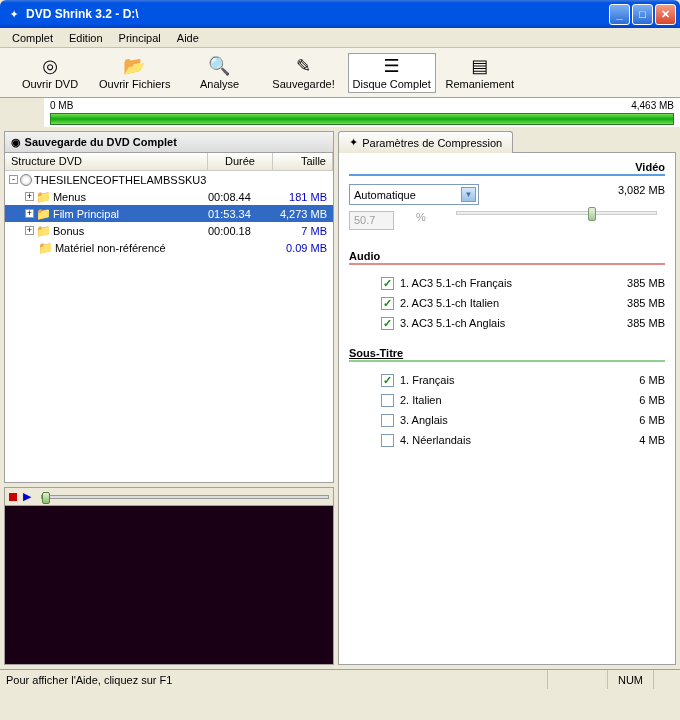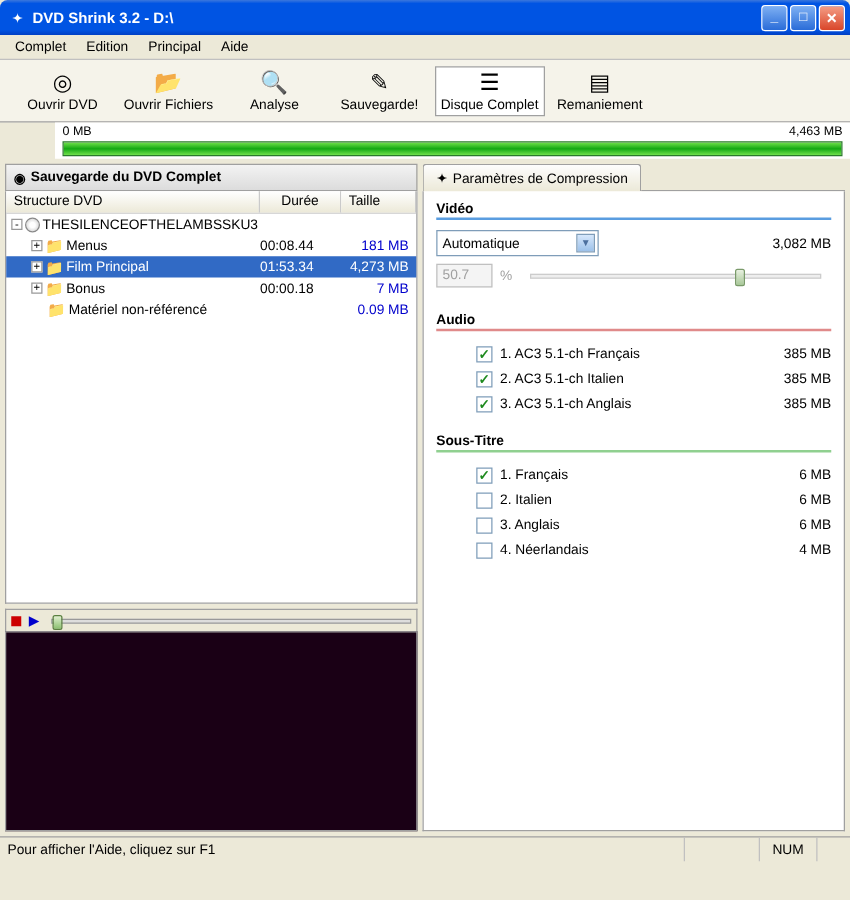--- a/index.html
+++ b/index.html
@@ -38,21 +38,21 @@
 
 .panelhdr { height: 22px; background: linear-gradient(to bottom, #f3f3f3, #dcdcdc); border: 1px solid #a0a0a0; display: flex; align-items: center; padding: 0 6px; font-weight: bold; gap: 4px; }
 .panelhdr .picon { font-size: 11px; }
 
 
 .treetable { flex: 1; background: #fff; border: 1px solid #a0a0a0; border-top: none; display: flex; flex-direction: column; }
 .thdr { display: flex; height: 18px; border-bottom: 1px solid #cacaca; }
 .thdr div { padding: 2px 6px; border-right: 1px solid #cacaca; background: linear-gradient(to bottom, #fff, #ece9d8); font-size: 11px; }
 .thdr .c1 { flex: 1; }
 .thdr .c2 { width: 65px; text-align: center; }
-.thdr .c3 { width: 60px; }
+.thdr .c3 { width: 60px; text-align: right; }
 .trow { display: flex; height: 17px; align-items: center; }
 .trow.sel { background: #316ac5; color: #fff; }
 .trow .c1 { flex: 1; display: flex; align-items: center; padding-left: 4px; gap: 2px; }
 .trow .c2 { width: 65px; padding-right: 4px; }
 .trow .c3 { width: 60px; text-align: right; color: #0000cc; padding-right: 6px; }
 .trow.sel .c3 { color: #fff; }
 .expander { width: 9px; height: 9px; border: 1px solid #999; display: inline-flex; align-items: center; justify-content: center; font-size: 9px; line-height: 1; background: #fff; color: #000; cursor: pointer; }
 .indent { display: inline-block; width: 14px; }
 .foldericon { color: #e6c254; font-size: 12px; }
 .dvdicon { width: 12px; height: 12px; border-radius: 50%; border: 1px solid #888; background: radial-gradient(circle, #fff 30%, #ddd 70%); display: inline-block; }
@@ -65,25 +65,25 @@
 .preview-ctrl .thumb { position: absolute; left: 0; top: -4px; width: 8px; height: 12px; background: linear-gradient(to bottom, #e0f0d0, #8bc070); border: 1px solid #5a8040; border-radius: 2px; }
 .preview { height: 160px; background: #1a0015; border: 1px solid #a0a0a0; }
 
 
 .tabs { height: 22px; display: flex; }
 .tab { background: linear-gradient(to bottom, #fdfdfd, #ece9d8); border: 1px solid #a0a0a0; border-bottom: none; padding: 3px 10px; display: flex; align-items: center; gap: 4px; border-radius: 3px 3px 0 0; font-size: 11px; }
 .tabrest { flex: 1; border-bottom: 1px solid #a0a0a0; }
 .tabcontent { flex: 1; background: #fff; border: 1px solid #a0a0a0; border-top: none; padding: 8px 10px; overflow: auto; }
 
 .sect { font-weight: bold; font-size: 11px; border-bottom: 2px solid; padding-bottom: 1px; margin-bottom: 8px; }
-.sect.video { border-color: #5a9de0; }
+.sect.video { border-color: #5a9de0; text-align: right; }
 .sect.audio { border-color: #e08a8a; }
-.sect.sub { border-color: #90d090; }
-
-.videorow { display: flex; align-items: center; gap: 6px; margin-bottom: 6px; }
+.sect.sub { border-color: #90d090; text-decoration: underline; }
+
+.videorow { display: flex; gap: 22px; margin-bottom: 6px; }
 .combo { width: 130px; height: 21px; border: 1px solid #7f9db9; display: flex; align-items: center; padding: 0 2px 0 4px; background: #fff; }
 .combo .comboval { flex: 1; }
 .combo .combobtn { width: 15px; height: 15px; background: linear-gradient(to bottom, #d6e7fb, #9cc1ea); border: 1px solid #7f9db9; display: flex; align-items: center; justify-content: center; font-size: 8px; color: #4b6f9e; }
 .vsize { margin-left: auto; }
 .ratiobox { width: 45px; height: 19px; border: 1px solid #c0c0c0; color: #a0a0a0; padding: 2px 4px; background: #f4f4f4; }
 .vslider { flex: 1; height: 4px; background: #eee; border: 1px solid #ccc; position: relative; margin: 0 8px; }
 .vslider .vth { position: absolute; right: 60px; top: -5px; width: 8px; height: 14px; background: linear-gradient(to bottom, #e8f0e0, #a8c898); border: 1px solid #7a9a6a; border-radius: 2px; }
 
 .optrow { display: flex; align-items: center; height: 20px; padding-left: 32px; }
 .optrow .cb { width: 13px; height: 13px; border: 1px solid #7f9db9; margin-right: 6px; display: inline-flex; align-items: center; justify-content: center; background: #fff; cursor: pointer; }

